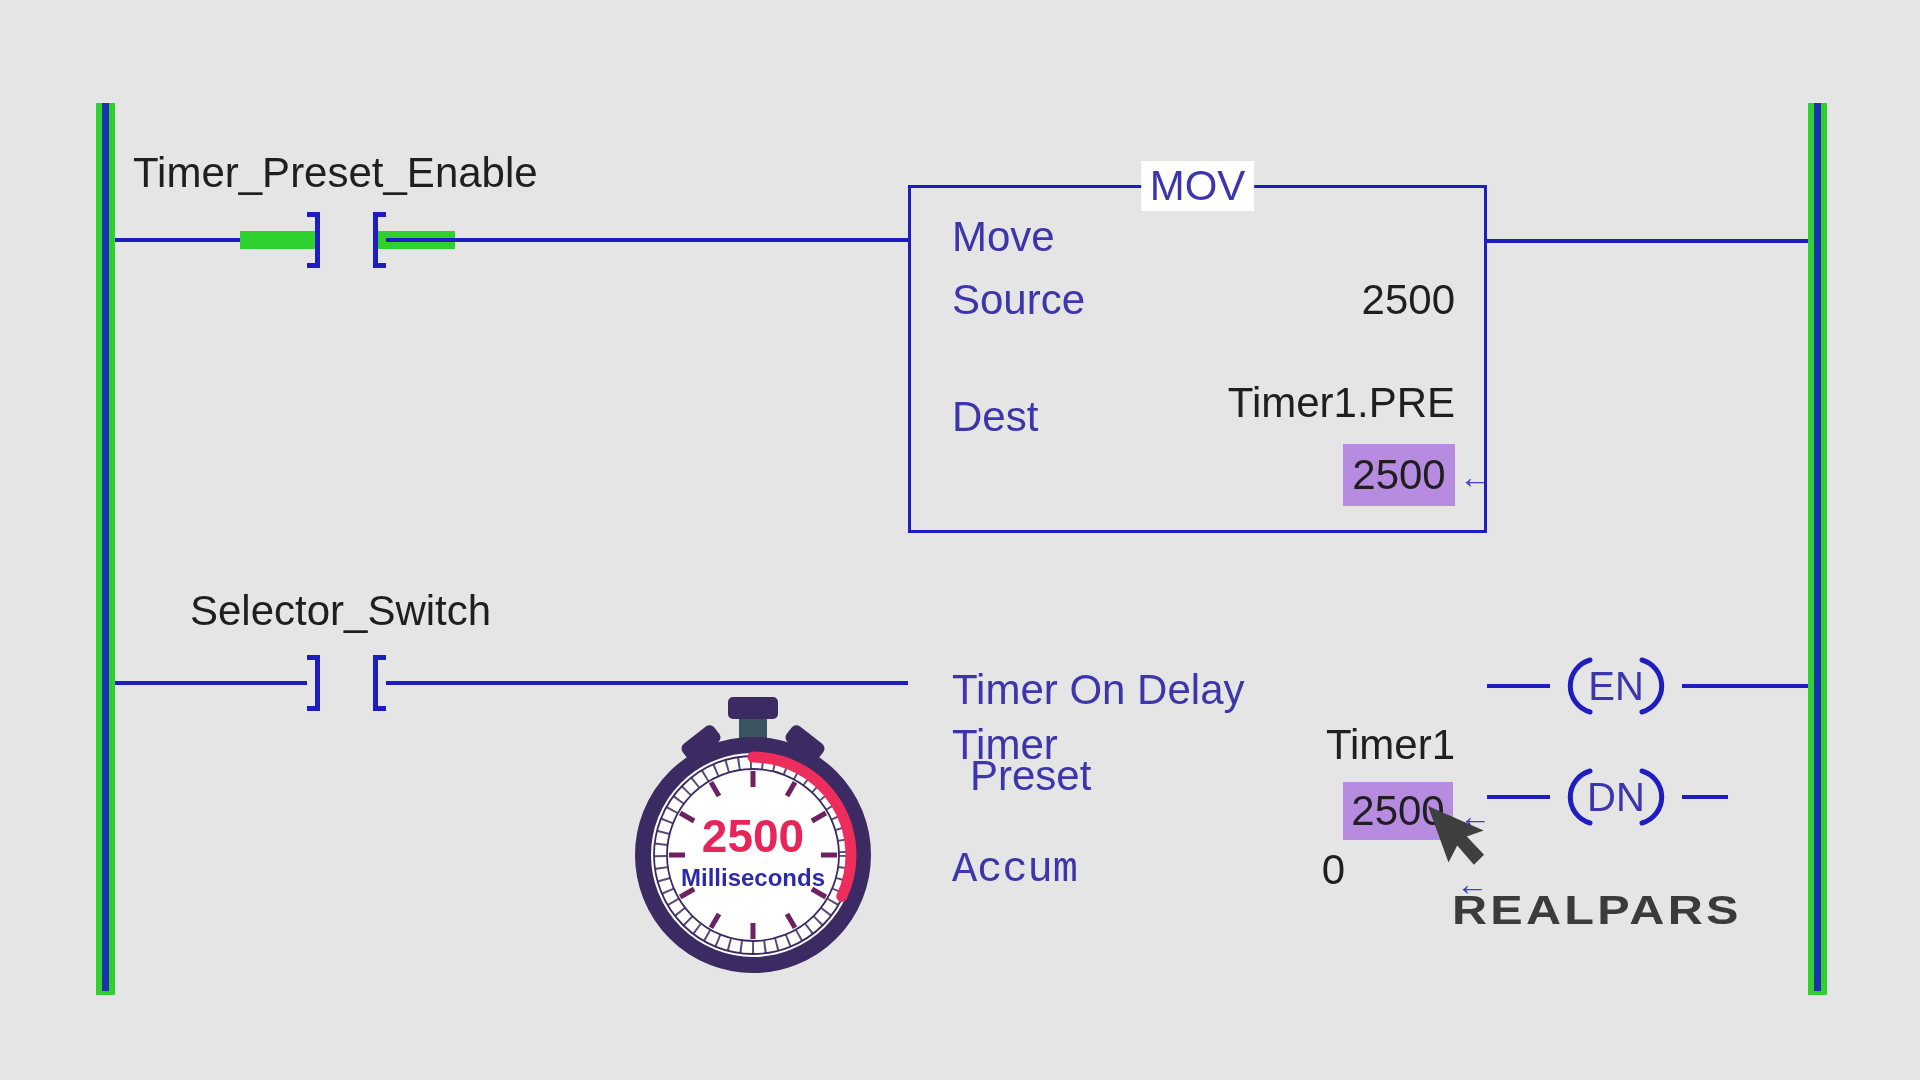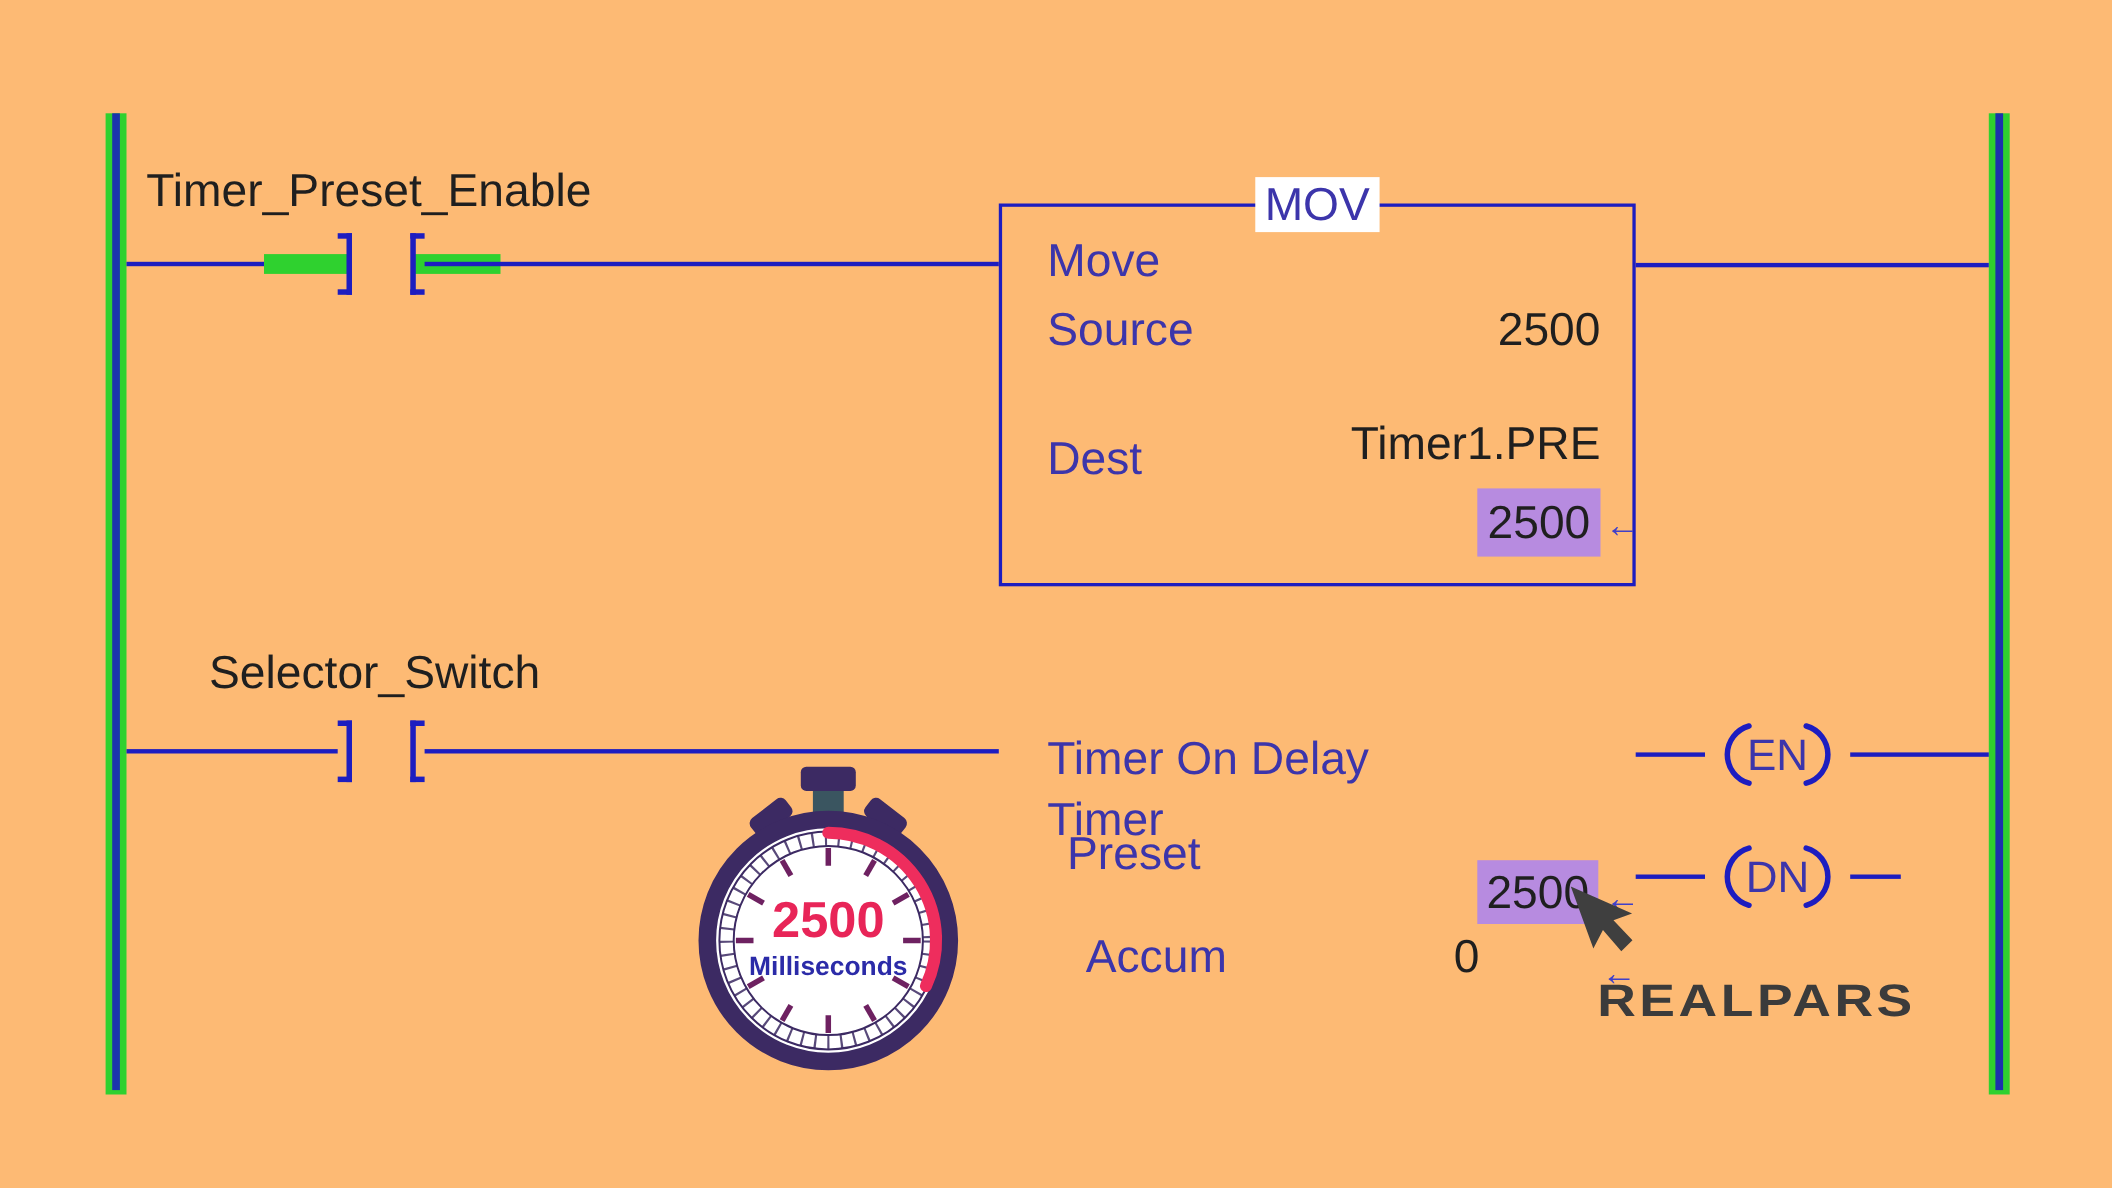--- a/index.html
+++ b/index.html
@@ -1,17 +1,17 @@
 <!DOCTYPE html>
 <html><head>
 <meta charset="utf-8">
 <style>
   html,body{margin:0;padding:0;background:#ffffff;}
   .stage{
-    position:relative;width:1920px;height:1080px;background:#fdba74;overflow:hidden;
+    position:relative;width:1920px;height:1080px;background:#e5e5e5;overflow:hidden;
     font-family:"Liberation Sans","DejaVu Sans",sans-serif;
   }
   .abs{position:absolute;}
   
   .rail{position:absolute;top:103px;width:19px;height:892px;background:#2fd12f;}
   .rail .stripe{position:absolute;top:0;left:6px;width:7px;height:888px;background:#1c33ad;}
   
   .wire{position:absolute;height:4px;background:#1d1dc0;}
   
   .bracket{position:absolute;width:13px;height:56px;box-sizing:border-box;}
@@ -78,24 +78,25 @@
 
   <div>
     <div class="bracket left" style="left:307px;top:655px;"></div>
     <div class="bracket right" style="left:373px;top:655px;"></div>
   </div>
 
   <div class="wire" style="left:386px;top:681px;width:522px;"></div>
 
   <div class="lbl" style="left:952px;top:653px;margin-top:12px;">Timer On Delay</div>
   <div class="lbl" style="left:952px;top:720px;">Timer</div>
+  <div class="val" style="left:1150px;top:720px;width:305px;">Timer1</div>
   <div class="lbl" style="left:952px;top:751px;margin-left:18px;">Preset</div>
   <div class="chip" style="left:1343px;top:782px;width:110px;height:58px;line-height:58px;">2500</div>
   <div class="edit-arrow" style="left:1459px;top:800px;">←</div>
-  <div class="lbl" style="left:987px;top:845px;">Accum</div>
+  <div class="lbl" style="left:952px;top:845px;font-family:Liberation Mono, monospace;">Accum</div>
   <div class="val" style="left:1150px;top:845px;width:195px;">0</div>
   <div class="edit-arrow" style="left:1456px;top:868px;">←</div>
 
   <div class="wire" style="left:1487px;top:684px;width:63px;"></div>
   <svg class="coil" style="left:1548px;top:657px;" width="136" height="58" viewBox="0 0 136 58">
     <path class="coil-arc" d="M 42 3 A 27 27 0 0 0 42 55"></path>
     <path class="coil-arc" d="M 94 3 A 27 27 0 0 1 94 55"></path>
     <text class="coil-text" x="68" y="43">EN</text>
   </svg>
   <div class="wire" style="left:1682px;top:684px;width:126px;"></div>

